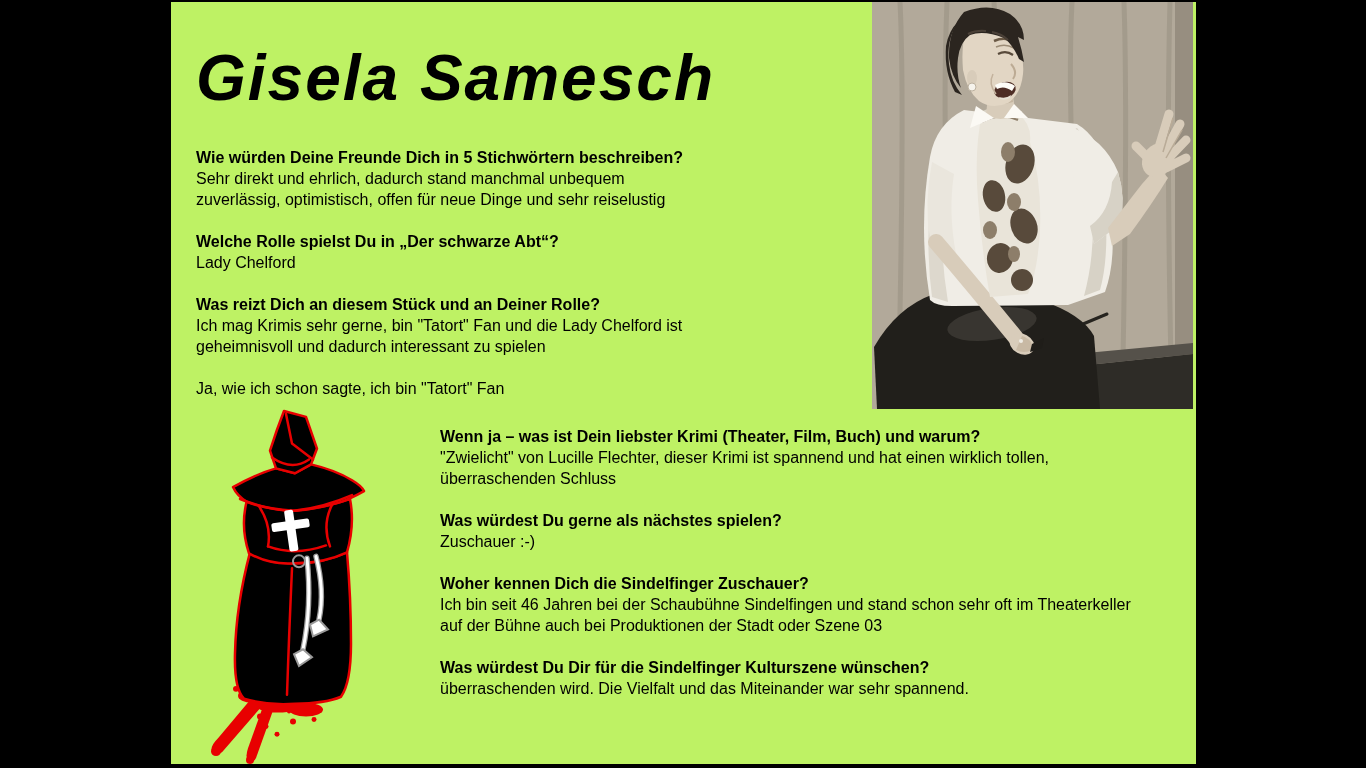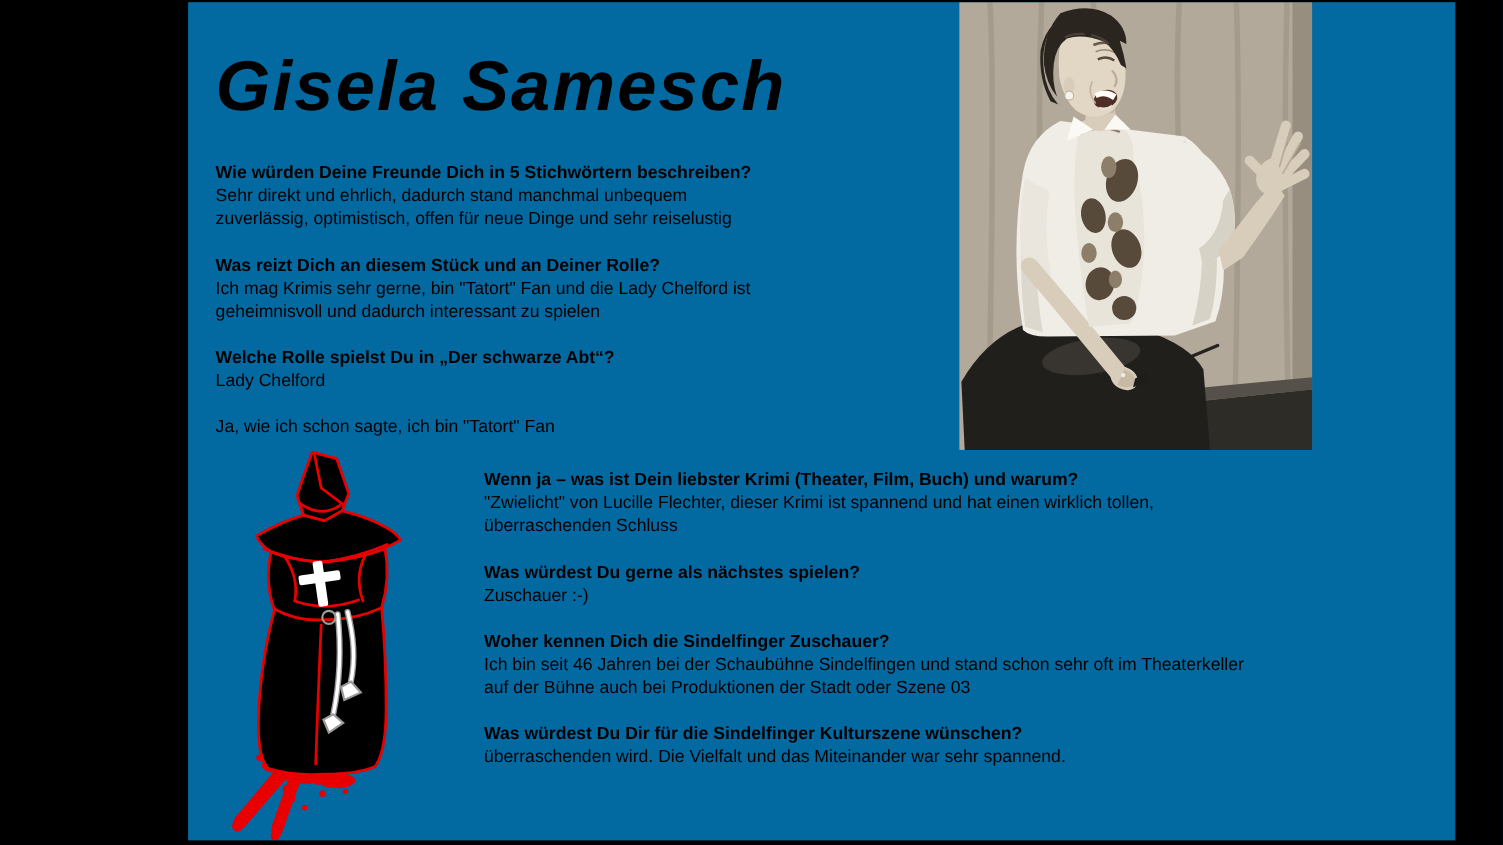--- a/index.html
+++ b/index.html
@@ -1,18 +1,18 @@
 <!DOCTYPE html>
 <html lang="de"><head>
 <meta charset="utf-8">
 <style>
   html,body{margin:0;padding:0;background:#000;}
   .stage{position:relative;width:1366px;height:768px;background:#000;overflow:hidden;
          font-family:"Liberation Sans","DejaVu Sans",sans-serif;}
-  .page{position:absolute;left:171px;top:2px;width:1152px;height:762px;background:#0369a1;}
+  .page{position:absolute;left:171px;top:2px;width:1025px;height:762px;background:#bef264;}
   .page-title{position:absolute;left:25px;top:44px;font-size:64px;line-height:64px;
               font-weight:bold;font-style:italic;color:#000;letter-spacing:2px;white-space:nowrap;}
   .qa-col{position:absolute;color:#000;font-size:16px;line-height:21px;}
   .qa-col.left{left:25px;top:133px;width:670px;}
   .qa-col.right{left:269px;top:412px;width:750px;}
   .qa{margin:12px 0 21px 0;}
   .q{font-weight:bold;white-space:nowrap;}
   .a-line{font-weight:normal;white-space:nowrap;}
   .portrait{position:absolute;left:701px;top:0;width:321px;height:407px;}
   .portrait svg{display:block;width:100%;height:100%;}
@@ -27,27 +27,27 @@
 
     <div class="page-title">Gisela Samesch</div>
 
     <div class="qa-col left">
       <div class="qa">
         <div class="q">Wie würden Deine Freunde Dich in 5 Stichwörtern beschreiben?</div>
         <div class="a-line">Sehr direkt und ehrlich, dadurch stand manchmal unbequem</div>
         <div class="a-line">zuverlässig, optimistisch, offen für neue Dinge und sehr reiselustig</div>
       </div>
       <div class="qa">
+        <div class="q">Welche Rolle spielst Du in „Der schwarze Abt“?</div>
+        <div class="a-line">Lady Chelford</div>
+      </div>
+      <div class="qa">
         <div class="q">Was reizt Dich an diesem Stück und an Deiner Rolle?</div>
         <div class="a-line">Ich mag Krimis sehr gerne, bin "Tatort" Fan und die Lady Chelford ist</div>
         <div class="a-line">geheimnisvoll und dadurch interessant zu spielen</div>
-      </div>
-      <div class="qa">
-        <div class="q">Welche Rolle spielst Du in „Der schwarze Abt“?</div>
-        <div class="a-line">Lady Chelford</div>
       </div>
       <div class="qa">
         <div class="a-line">Ja, wie ich schon sagte, ich bin "Tatort" Fan</div>
       </div>
     </div>
 
     <div class="qa-col right">
       <div class="qa">
         <div class="q">Wenn ja – was ist Dein liebster Krimi (Theater, Film, Buch) und warum?</div>
         <div class="a-line">"Zwielicht" von Lucille Flechter, dieser Krimi ist spannend und hat einen wirklich tollen,</div>

